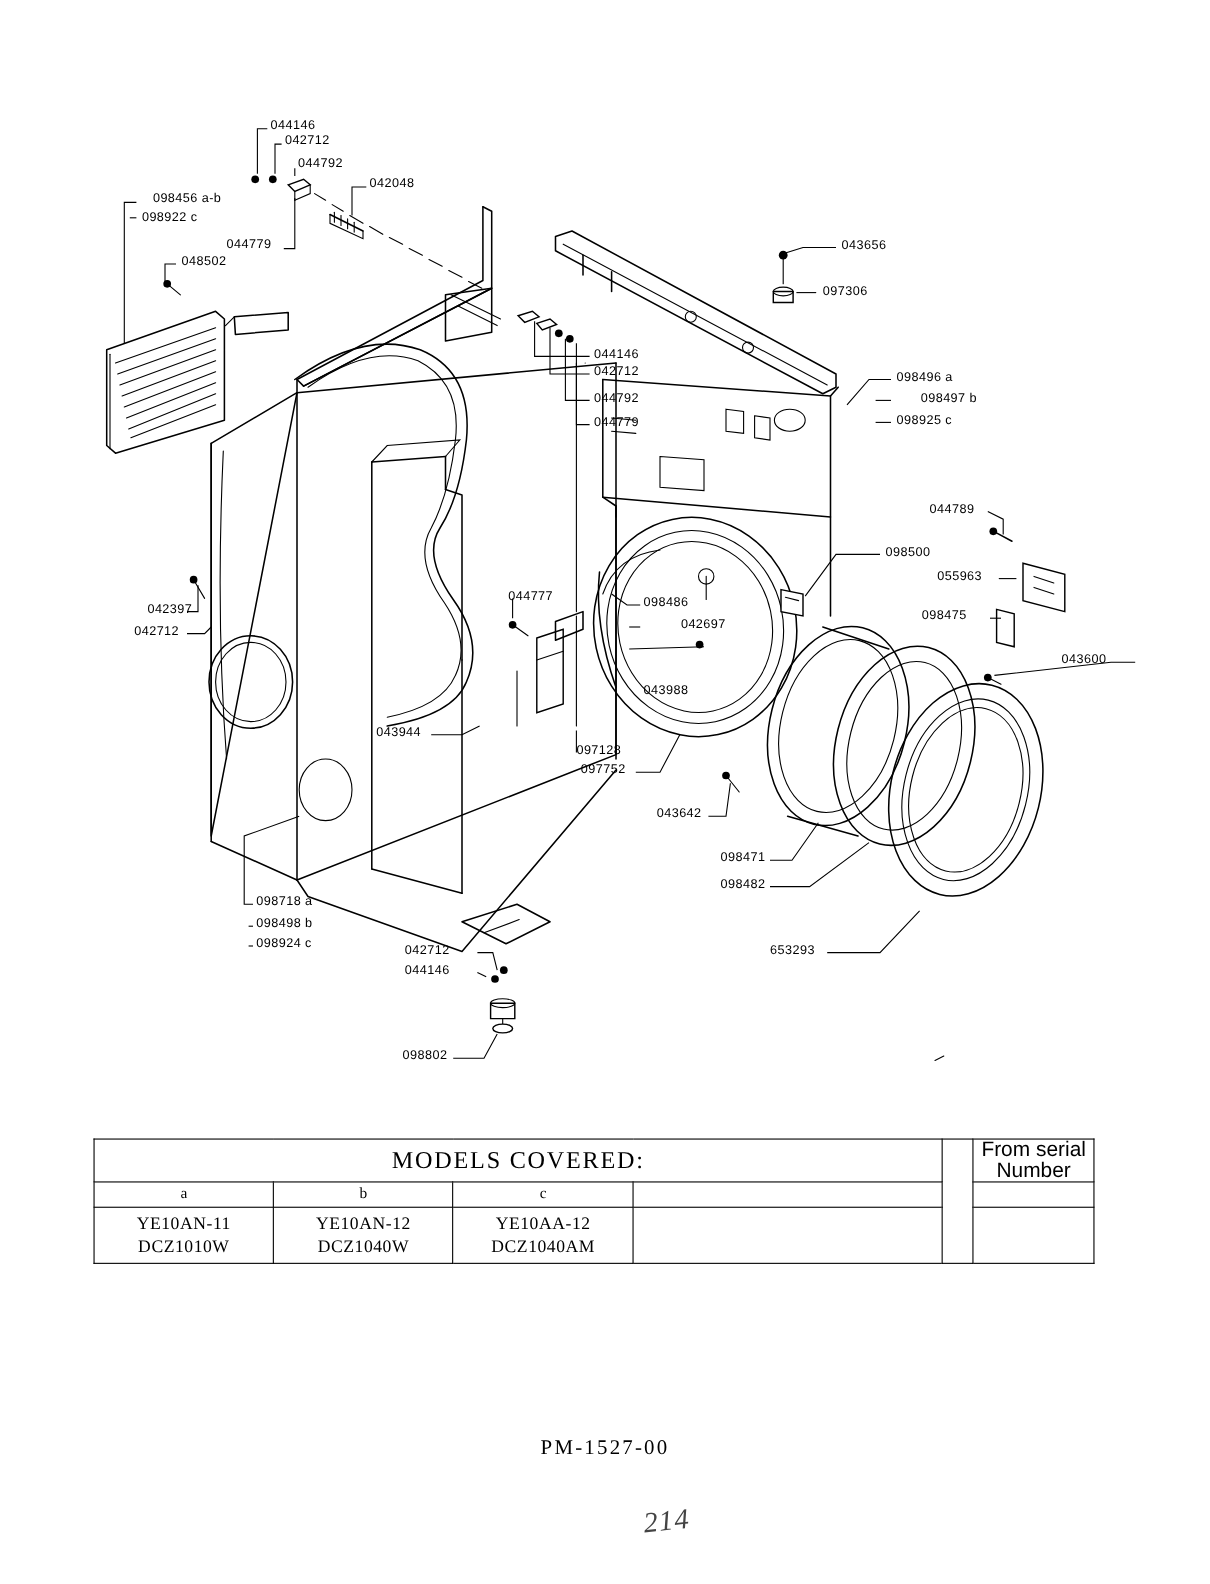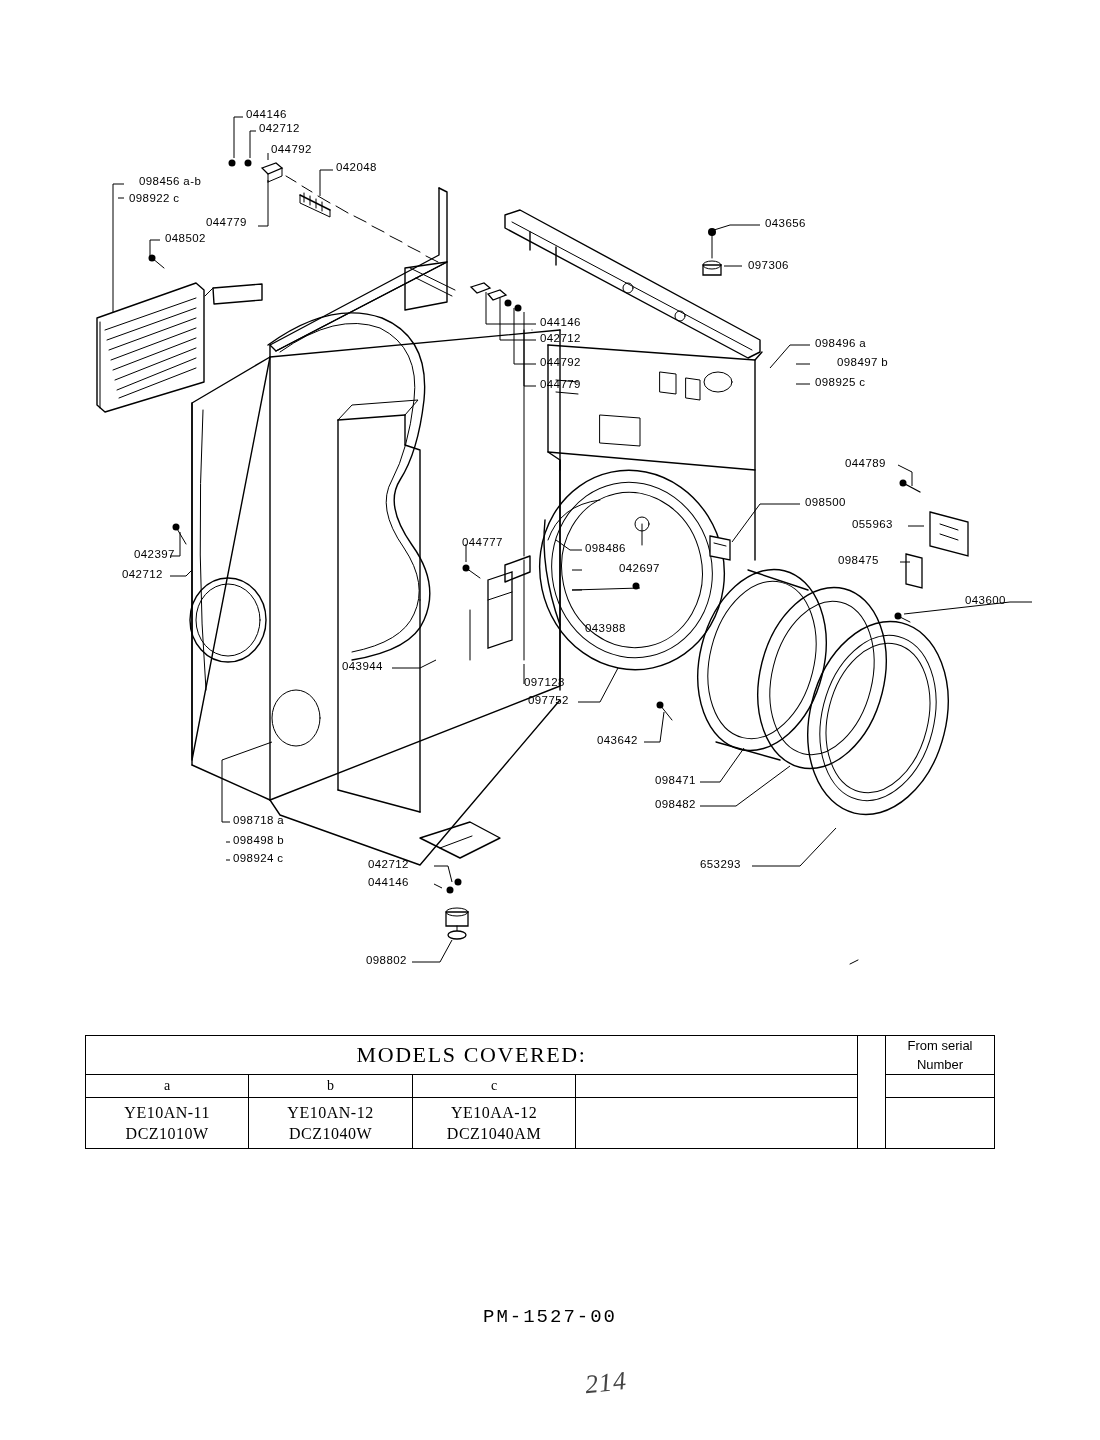--- a/index.html
+++ b/index.html
@@ -76,21 +76,21 @@
     vertical-align: middle;
     font-weight: normal;
   }
   .tbl-title {
     font-size: 22px;
     letter-spacing: 1.6px;
     height: 38px;
     font-family: "Liberation Serif", serif;
   }
   .tbl-serial {
-    font-size: 13px;
+    font-size: 19px;
     line-height: 19px;
     width: 110px;
     font-family: "Liberation Sans", sans-serif;
   }
   .tbl-letter {
     font-size: 14px;
     height: 22px;
     font-family: "Liberation Serif", serif;
   }
   .tbl-model {
@@ -102,21 +102,21 @@
   }
   .col-a, .col-b, .col-c { width: 165px; }
   .col-blank { width: 290px; }
   .col-narrow { width: 28px; }
   #page-code {
     position: absolute;
     left: 0;
     top: 1306px;
     width: 1100px;
     text-align: center;
-    font-family: Liberation Mono, monospace;
+    font-family: Liberation Serif, serif;
     font-size: 19px;
     letter-spacing: 2px;
   }
   #handwritten {
     position: absolute;
     left: 585px;
     top: 1368px;
     font-family: "Liberation Serif", serif;
     font-size: 26px;
     font-style: italic;

